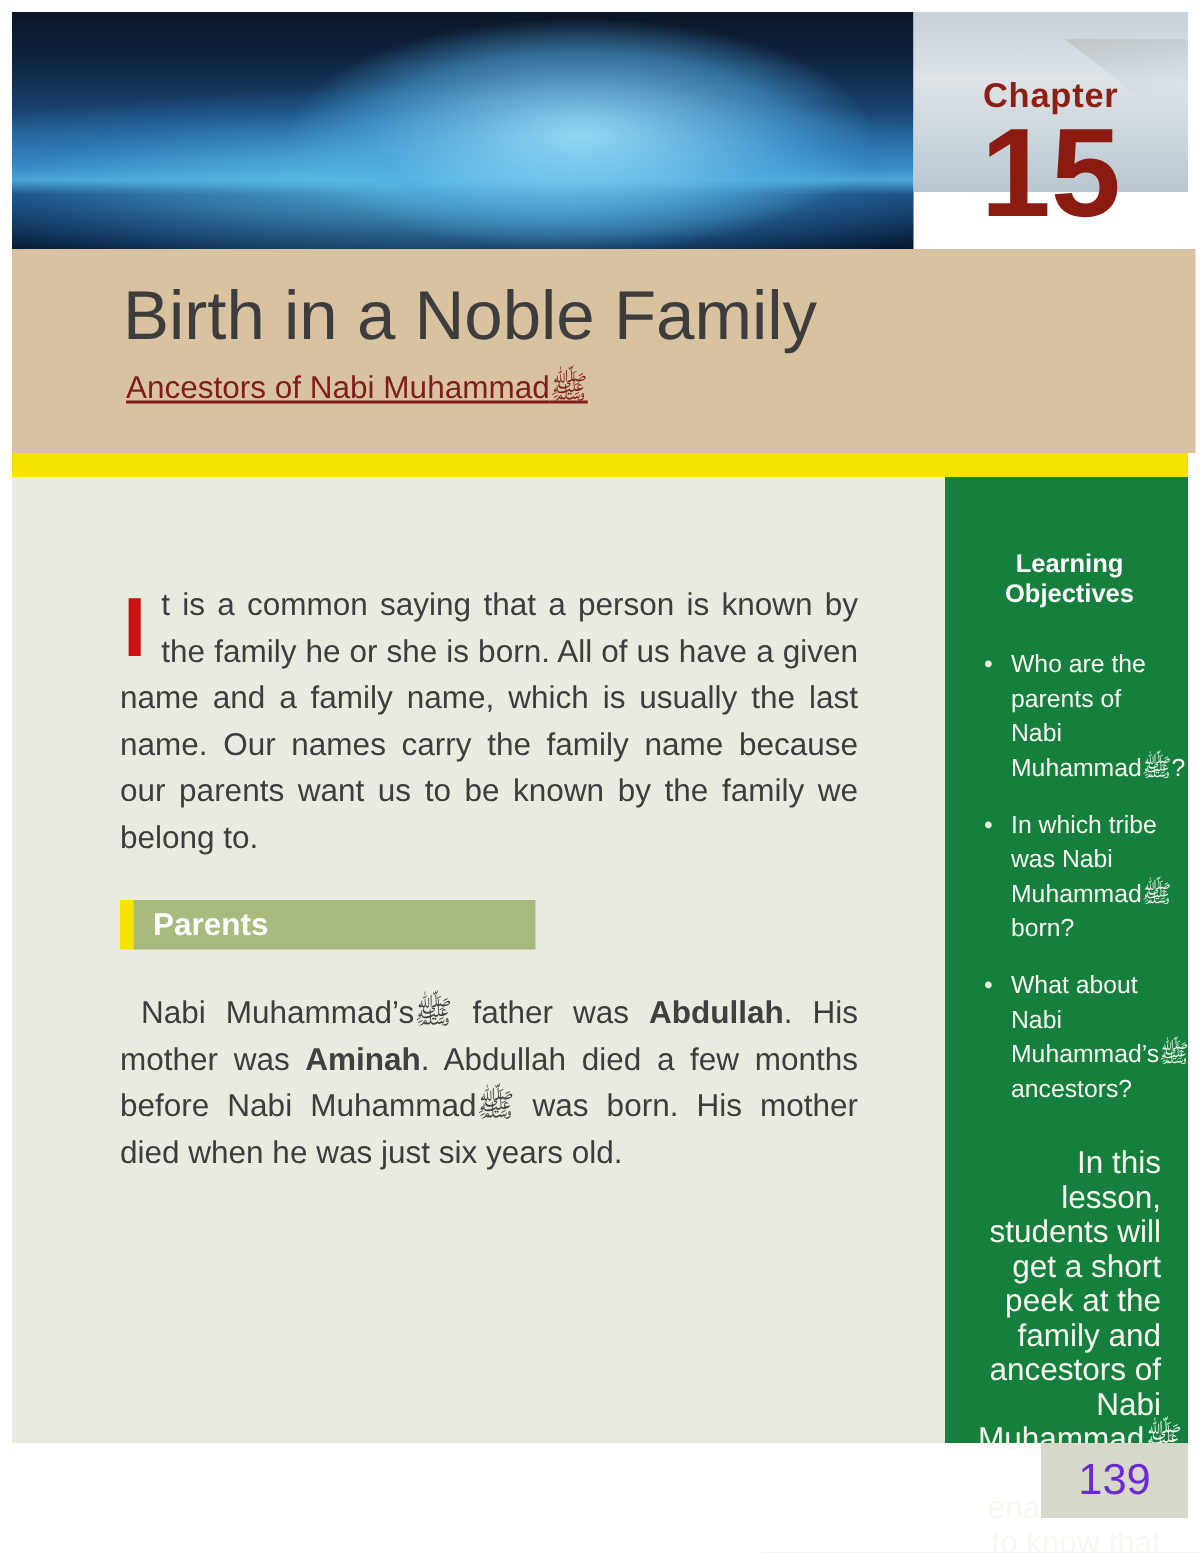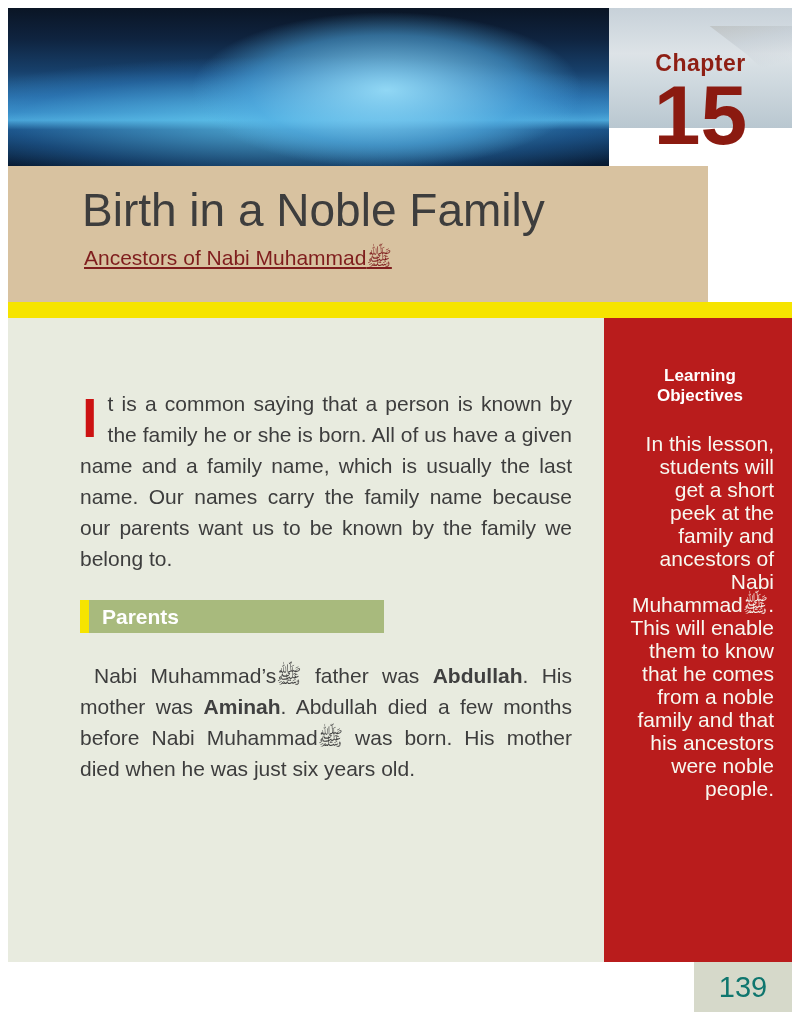--- a/index.html
+++ b/index.html
@@ -36,21 +36,21 @@
     position:relative; margin-top:42px;
     font-size:23px; font-weight:bold; color:#8e1f14; letter-spacing:0.5px;
   }
   .chapter-number {
     position:relative; margin-top:-6px;
     font-size:84px; font-weight:bold; color:#8b1a10; line-height:88px;
   }
 
   
   .title-band {
-    position:absolute; left:8px; top:166px; width:700px; height:136px;
+    position:absolute; left:8px; top:166px; width:789px; height:136px;
     background:#d8c2a0;
   }
   .page-title {
     margin:18px 0 0 74px;
     font-size:46px; font-weight:normal; color:#3d3d3d; line-height:52px;
   }
   .page-subtitle {
     margin:9px 0 0 76px;
     font-size:21px; color:#7f1d1d;text-decoration:underline;
   }
@@ -72,33 +72,33 @@
     margin:0 0 26px 0;
     font-size:21px; line-height:31px; text-align:justify;
   }
   .para.indent { text-indent:14px; }
   .dropcap {
     float:left;
     font-size:56px; line-height:50px; font-weight:bold; color:#cc1212;
     margin:5px 10px 0 2px;
   }
   .section-heading {
-    display:flex; width:304px; height:33px; margin:1px 0 27px 0;
+    display:flex; width:277px; height:33px; margin:1px 0 27px 0;
   }
   .heading-accent { width:9px; background:#f6e400; }
   .heading-text {
     flex:1; background:#a8ba7d; color:#ffffff;
     font-weight:bold; font-size:21px; line-height:33px; padding-left:13px;
   }
   .red-name { color:#404040; font-weight:bold; }
 
   
   .sidebar {
-    position:absolute; right:0; top:0; width:188px; height:644px;
-    background:#b91c1c; box-sizing:border-box;
+    position:absolute; right:0; top:0; width:162px; height:644px;
+    background:#15803d; box-sizing:border-box;
     padding:48px 18px 0 22px; color:#f7f8f0;
   }
   .sidebar-heading {
     margin:0 0 26px 0; text-align:center;
     font-size:17px; font-weight:bold; color:#ffffff;
   }
   .objectives { list-style:none; margin:0; padding:0; }
   .objective {
     position:relative; padding-left:22px; margin-bottom:15px;
     font-size:16.5px; line-height:23px;
@@ -110,21 +110,21 @@
   .sidebar-note {
     margin:26px 0 0 0; text-align:right;
     font-size:21px; line-height:23px;
   }
 
   
   .page-number-box {
     position:absolute; left:694px; top:962px; width:98px; height:50px;
     background:#d6d9ca;
     display:flex; align-items:center; justify-content:center;
-    font-size:29px; color:#0f766e;
+    font-size:29px; color:#6d28d9;
   }
 </style>
 </head>
 <body>
 
 <div class="page">
 
   <div class="banner-photo"></div>
 
   <div class="chapter-box">
@@ -149,20 +149,25 @@
       <div class="section-heading">
         <span class="heading-accent"></span>
         <span class="heading-text">Parents</span>
       </div>
 
       <p class="para indent"><span>Nabi Muhammad’sﷺ father was </span><span class="red-name">Abdullah</span><span>. His mother was </span><span class="red-name">Aminah</span><span>. Abdullah died a few months before Nabi Muhammadﷺ was born. His mother died when he was just six years old.</span></p>
     </div>
 
     <aside class="sidebar">
       <h2 class="sidebar-heading">Learning Objectives</h2>
+      <ul class="objectives">
+        <li class="objective">Who are the parents of Nabi Muhammadﷺ?</li>
+        <li class="objective">In which tribe was Nabi Muhammadﷺ born?</li>
+        <li class="objective">What about Nabi Muhammad’sﷺ ancestors?</li>
+      </ul>
       <p class="sidebar-note">In this lesson, students will get a short peek at the family and ancestors of Nabi Muhammadﷺ. This will enable them to know that he comes from a noble family and that his ancestors were noble people.</p>
     </aside>
 
   </div>
 
   <div class="page-number-box">
     <span>139</span>
   </div>
 
 </div>

